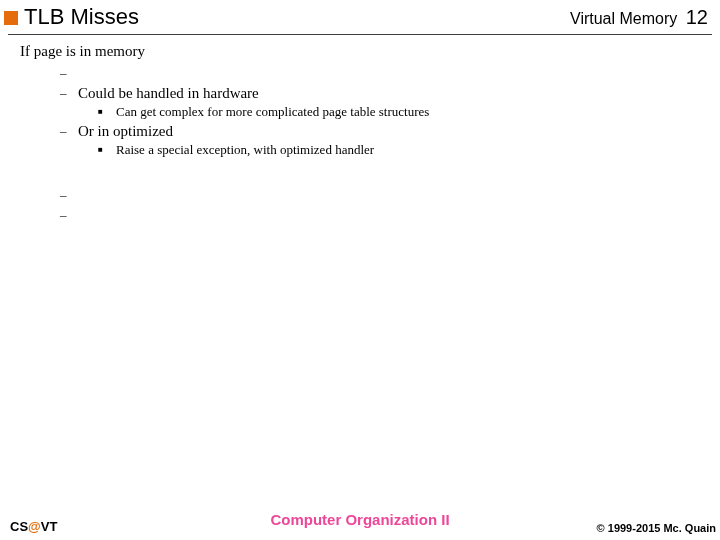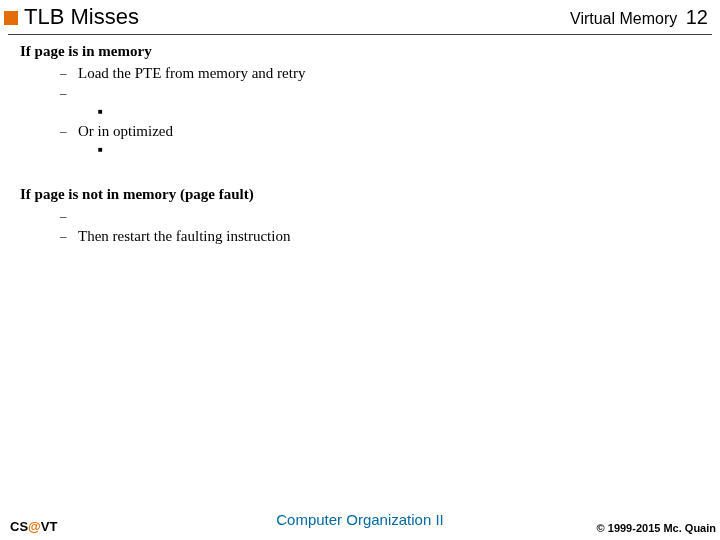--- a/index.html
+++ b/index.html
@@ -49,21 +49,21 @@
     border: none;
     border-top: 1px solid #404040;
     margin: 4px 8px 0 8px;
   }
   .content {
     padding: 8px 0 0 20px;
     font-size: 15px;
     color: #000;
   }
   .heading {
-    font-weight: bold;
+    font-weight: normal;
     margin-bottom: 4px;
   }
   .normal-weight { font-weight: normal; }
   .level1 {
     margin-left: 40px;
     margin-bottom: 2px;
     display: flex;
     align-items: flex-start;
   }
   .level1 .bullet {
@@ -106,22 +106,22 @@
     font-family: Arial, Helvetica, sans-serif;
   }
   .footer-left {
     font-size: 13px;
     font-weight: bold;
     color: #000;
   }
   .footer-left .at { color: #e46c0a; }
   .footer-center {
     font-size: 15px;
-    font-weight: normal;
-    color: #0369a1;
+    font-weight: bold;
+    color: #ec4899;
     position: absolute;
     left: 50%;
     transform: translateX(-50%);
     bottom: 6px;
   }
   .footer-right {
     font-size: 11px;
     font-weight: bold;
     color: #000;
   }
@@ -141,48 +141,46 @@
   </div>
 
   <hr class="divider">
 
   <div class="content">
 
     <div class="heading">If page is in memory</div>
 
     <div class="level1">
       <span class="bullet">–</span>
-      <span class="txt">Load the PTE from memory and retry</span>
     </div>
     <div class="level1">
       <span class="bullet">–</span>
+      <span class="txt">Could be handled in hardware</span>
     </div>
     <div class="level2">
       <span class="bullet">■</span>
+      <span class="txt">Can get complex for more complicated page table structures</span>
     </div>
     <div class="level1">
       <span class="bullet">–</span>
       <span class="txt">Or in optimized</span>
     </div>
     <div class="level2">
       <span class="bullet">■</span>
+      <span class="txt">Raise a special exception, with optimized handler</span>
     </div>
 
     <div class="gap"></div>
 
-    <div class="heading">
-      <span>If page is </span><span class="normal-weight" style="font-style:normal;text-decoration:none"></span><span>not</span><span> in memory (page fault)</span>
-    </div>
 
     <div class="level1">
       <span class="bullet">–</span>
     </div>
     <div class="level1">
       <span class="bullet">–</span>
-      <span class="txt">Then restart the faulting instruction</span>
     </div>
 
   </div>
 
   <div class="footer">
     <div class="footer-left">
       <span>CS</span><span class="at">@</span><span>VT</span>
     </div>
     <div class="footer-center">Computer Organization II</div>
     <div class="footer-right">© 1999-2015 Mc. Quain</div>

